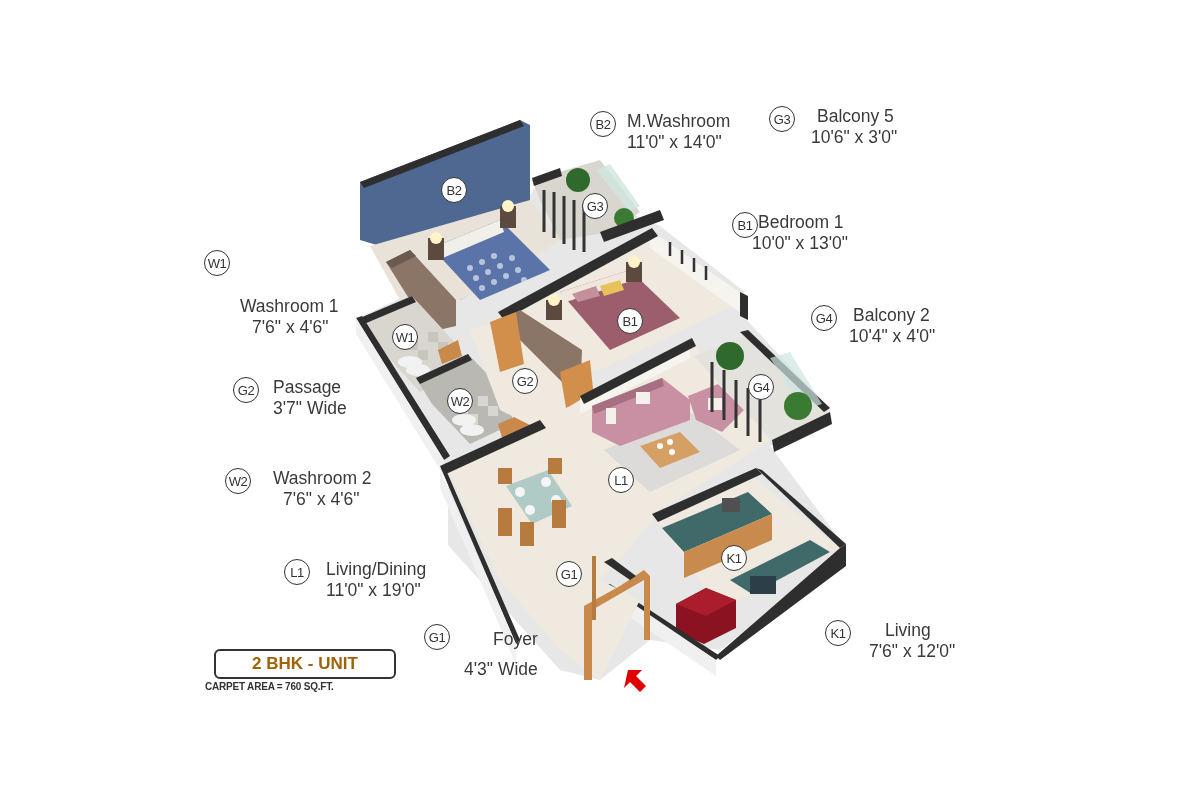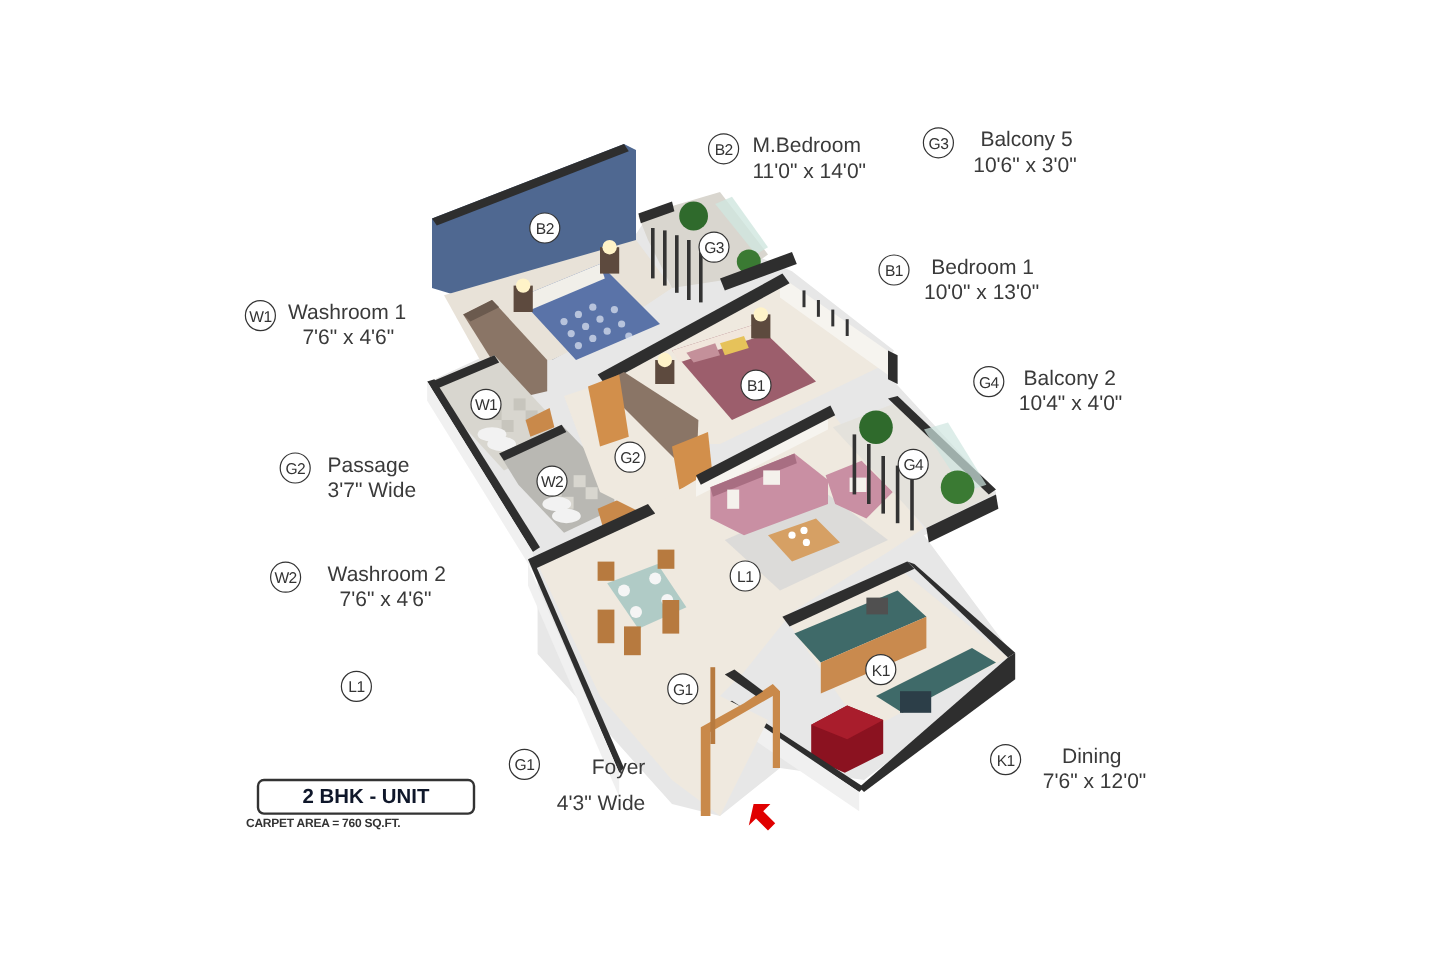--- a/index.html
+++ b/index.html
@@ -10,21 +10,21 @@
   .legend .badge { width: 26px; height: 26px; border: 1.6px solid #333; border-radius: 50%;
                    box-sizing: border-box; display: flex; align-items: center; justify-content: center;
                    font-size: 13px; color: #333; background: #fff; letter-spacing: -0.5px; flex: none; }
   .legend .txt { display: flex; flex-direction: column; font-size: 17.5px; line-height: 21px; color: #3a3a3a; }
   .legend .txt .dim { padding-left: 0; }
   .map-badge { position: absolute; width: 26px; height: 26px; border: 1.6px solid #333; border-radius: 50%;
                box-sizing: border-box; background: #fff; display: flex; align-items: center; justify-content: center;
                font-size: 13px; color: #333; letter-spacing: -0.5px; }
   .unit-box { position: absolute; left: 214px; top: 649px; width: 182px; height: 30px; border: 2.2px solid #333;
               border-radius: 6px; box-sizing: border-box; display: flex; align-items: center; justify-content: center;
-              font-weight: bold; font-size: 17px; color: #0f172a; }
+              font-weight: bold; font-size: 17px; color: #a16207; }
   .carpet { position: absolute; left: 205px; top: 681px; font-weight: bold; font-size: 10px; color: #333;
             letter-spacing: -0.2px; }
 </style>
 </head>
 <body>
 
 <svg id="plan" viewBox="0 0 1200 800" xmlns="http://www.w3.org/2000/svg">
 
   <g>
     <polygon points="358,318 440,280 440,300 520,262 512,222 540,180 560,180 600,200 660,226 745,292 740,300 745,300 745,318 830,410 830,420 770,446 840,540 840,560 720,650 650,640 600,680 560,670 448,545 448,470 360,330" fill="#e7e7e7"></polygon>
@@ -236,78 +236,82 @@
 <div class="map-badge" style="left:447px;top:388px;">W2</div>
 <div class="map-badge" style="left:512px;top:368px;">G2</div>
 <div class="map-badge" style="left:748px;top:374px;">G4</div>
 <div class="map-badge" style="left:608px;top:467px;">L1</div>
 <div class="map-badge" style="left:721px;top:545px;">K1</div>
 <div class="map-badge" style="left:556px;top:561px;">G1</div>
 
 <div class="legend" style="left:590px;top:111px;">
   <div class="badge">B2</div>
   <div class="txt" style="margin-left:11px;">
-    <span>M.Bedroom</span>
+    <span>M.Washroom</span>
     <span class="dim">11'0" x 14'0"</span>
   </div>
 </div>
 <div class="legend" style="left:769px;top:106px;">
   <div class="badge">G3</div>
   <div class="txt" style="margin-left:22px;">
     <span>Balcony 5</span>
     <span class="dim" style="margin-left:-6px;">10'6" x 3'0"</span>
   </div>
 </div>
 <div class="legend" style="left:732px;top:212px;">
   <div class="badge">B1</div>
-  <div class="txt" style="margin-left:18px;">
+  <div class="txt" style="">
     <span>Bedroom 1</span>
     <span class="dim" style="margin-left:-6px;">10'0" x 13'0"</span>
   </div>
 </div>
 <div class="legend" style="left:811px;top:305px;">
   <div class="badge">G4</div>
   <div class="txt" style="margin-left:16px;justify-content:space-between;">
     <span>Balcony 2</span>
     <span class="dim" style="margin-left:-4px;">10'4" x 4'0"</span>
   </div>
 </div>
 <div class="legend" style="left:204px;top:250px;">
   <div class="badge">W1</div>
-  <div class="txt" style="margin-left:10px;">
+  <div class="txt" style="margin-left:10px;margin-top:46px;">
     <span>Washroom 1</span>
     <span class="dim" style="margin-left:12px;">7'6" x 4'6"</span>
   </div>
 </div>
 <div class="legend" style="left:233px;top:377px;">
   <div class="badge">G2</div>
   <div class="txt" style="margin-left:14px;">
     <span>Passage</span>
     <span class="dim">3'7" Wide</span>
   </div>
 </div>
 <div class="legend" style="left:225px;top:468px;">
   <div class="badge">W2</div>
   <div class="txt" style="margin-left:22px;">
     <span>Washroom 2</span>
     <span class="dim" style="margin-left:10px;">7'6" x 4'6"</span>
   </div>
 </div>
 <div class="legend" style="left:284px;top:559px;">
   <div class="badge">L1</div>
+  <div class="txt" style="margin-left:16px;">
+    <span>Living/Dining</span>
+    <span class="dim">11'0" x 19'0"</span>
+  </div>
 </div>
 <div class="legend" style="left:424px;top:624px;">
   <div class="badge">G1</div>
   <div class="txt" style="margin-left:20px;line-height:30px;text-align:right;">
     <span>Foyer</span>
     <span class="dim" style="margin-left:-6px;">4'3" Wide</span>
   </div>
 </div>
 <div class="legend" style="left:825px;top:620px;">
   <div class="badge">K1</div>
   <div class="txt" style="margin-left:34px;">
-    <span>Dining</span>
+    <span>Living</span>
     <span class="dim" style="margin-left:-16px;">7'6" x 12'0"</span>
   </div>
 </div>
 
 <div class="unit-box">2 BHK - UNIT</div>
 <div class="carpet">CARPET AREA = 760 SQ.FT.</div>
 
 </body></html>

